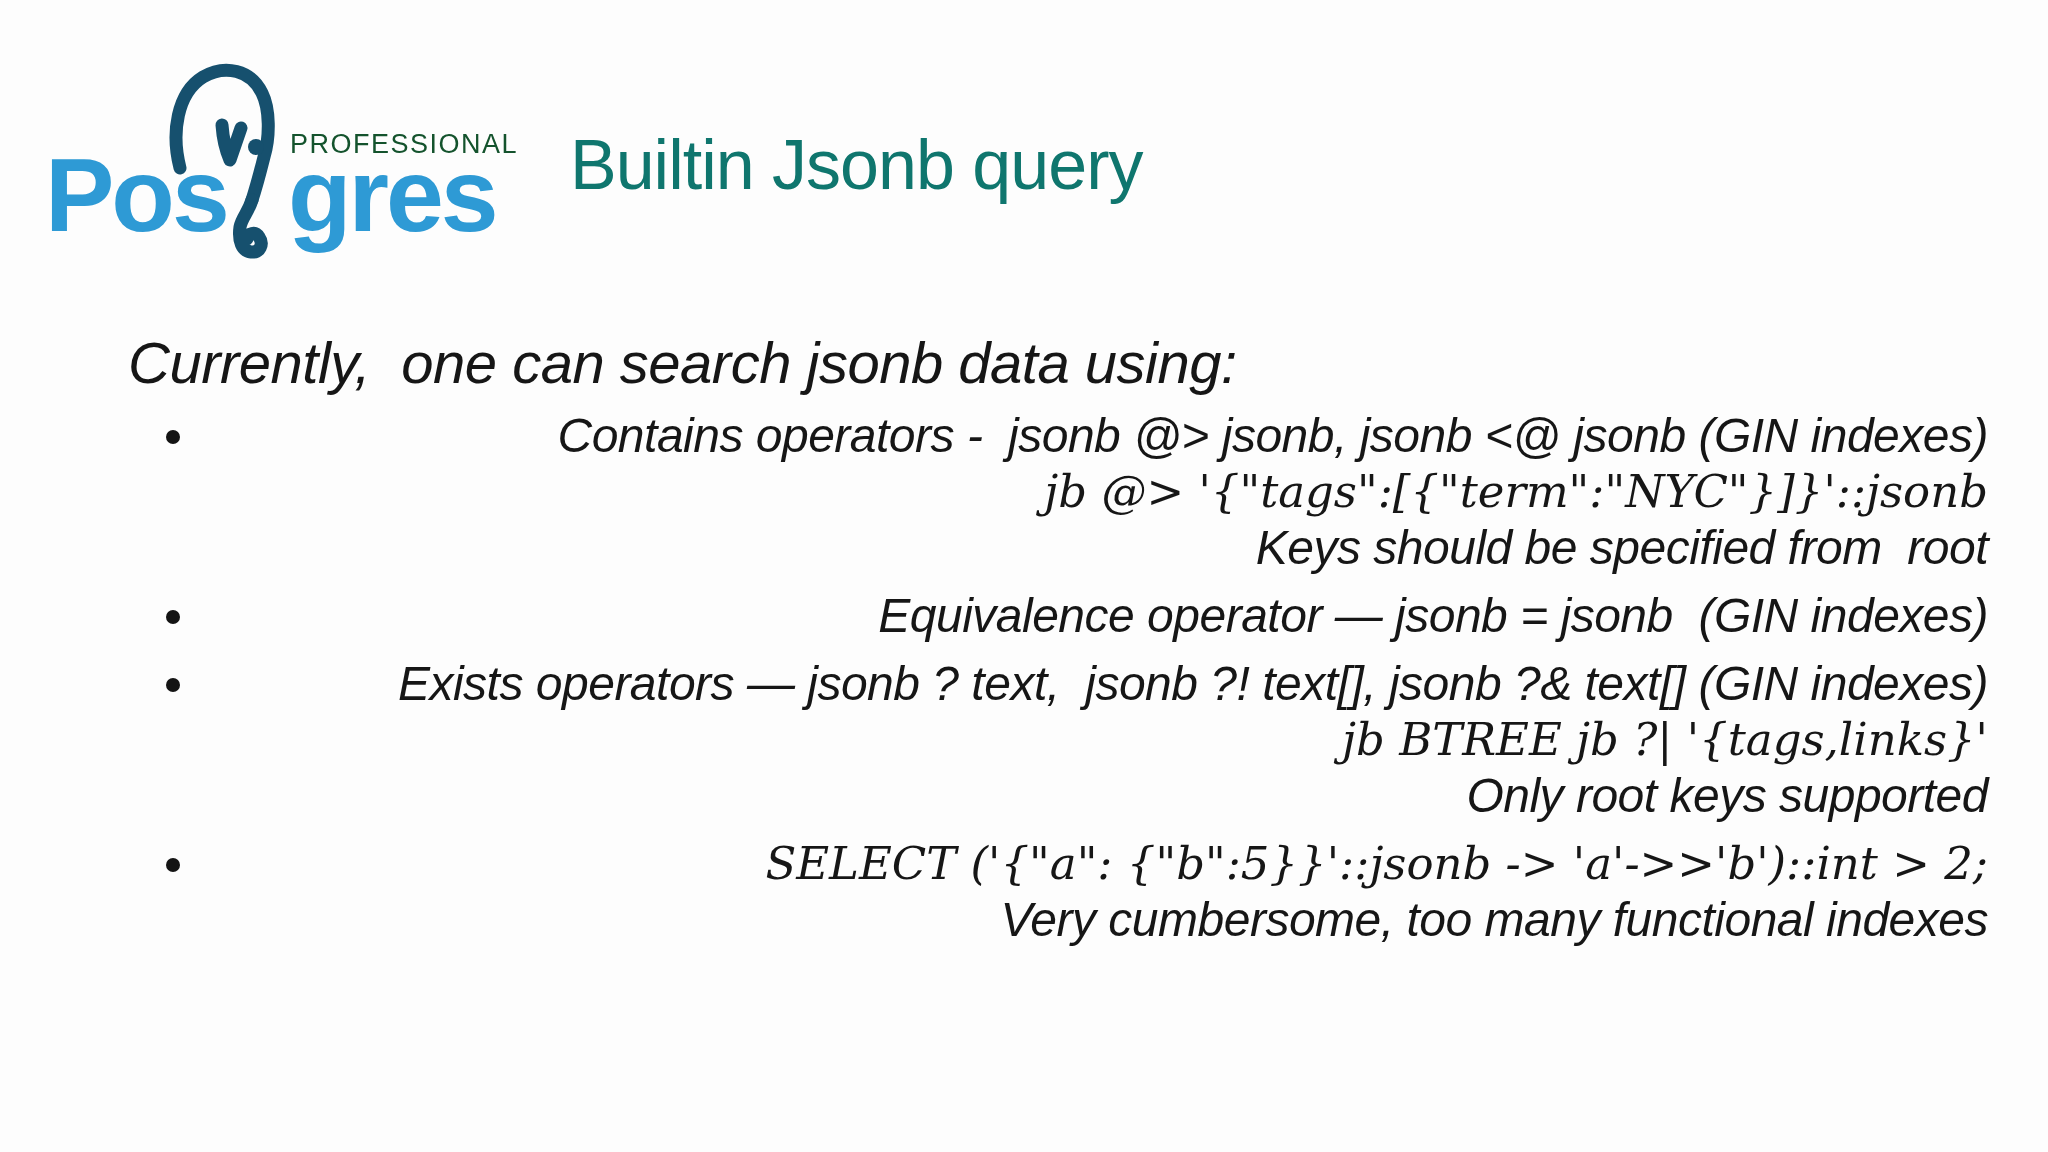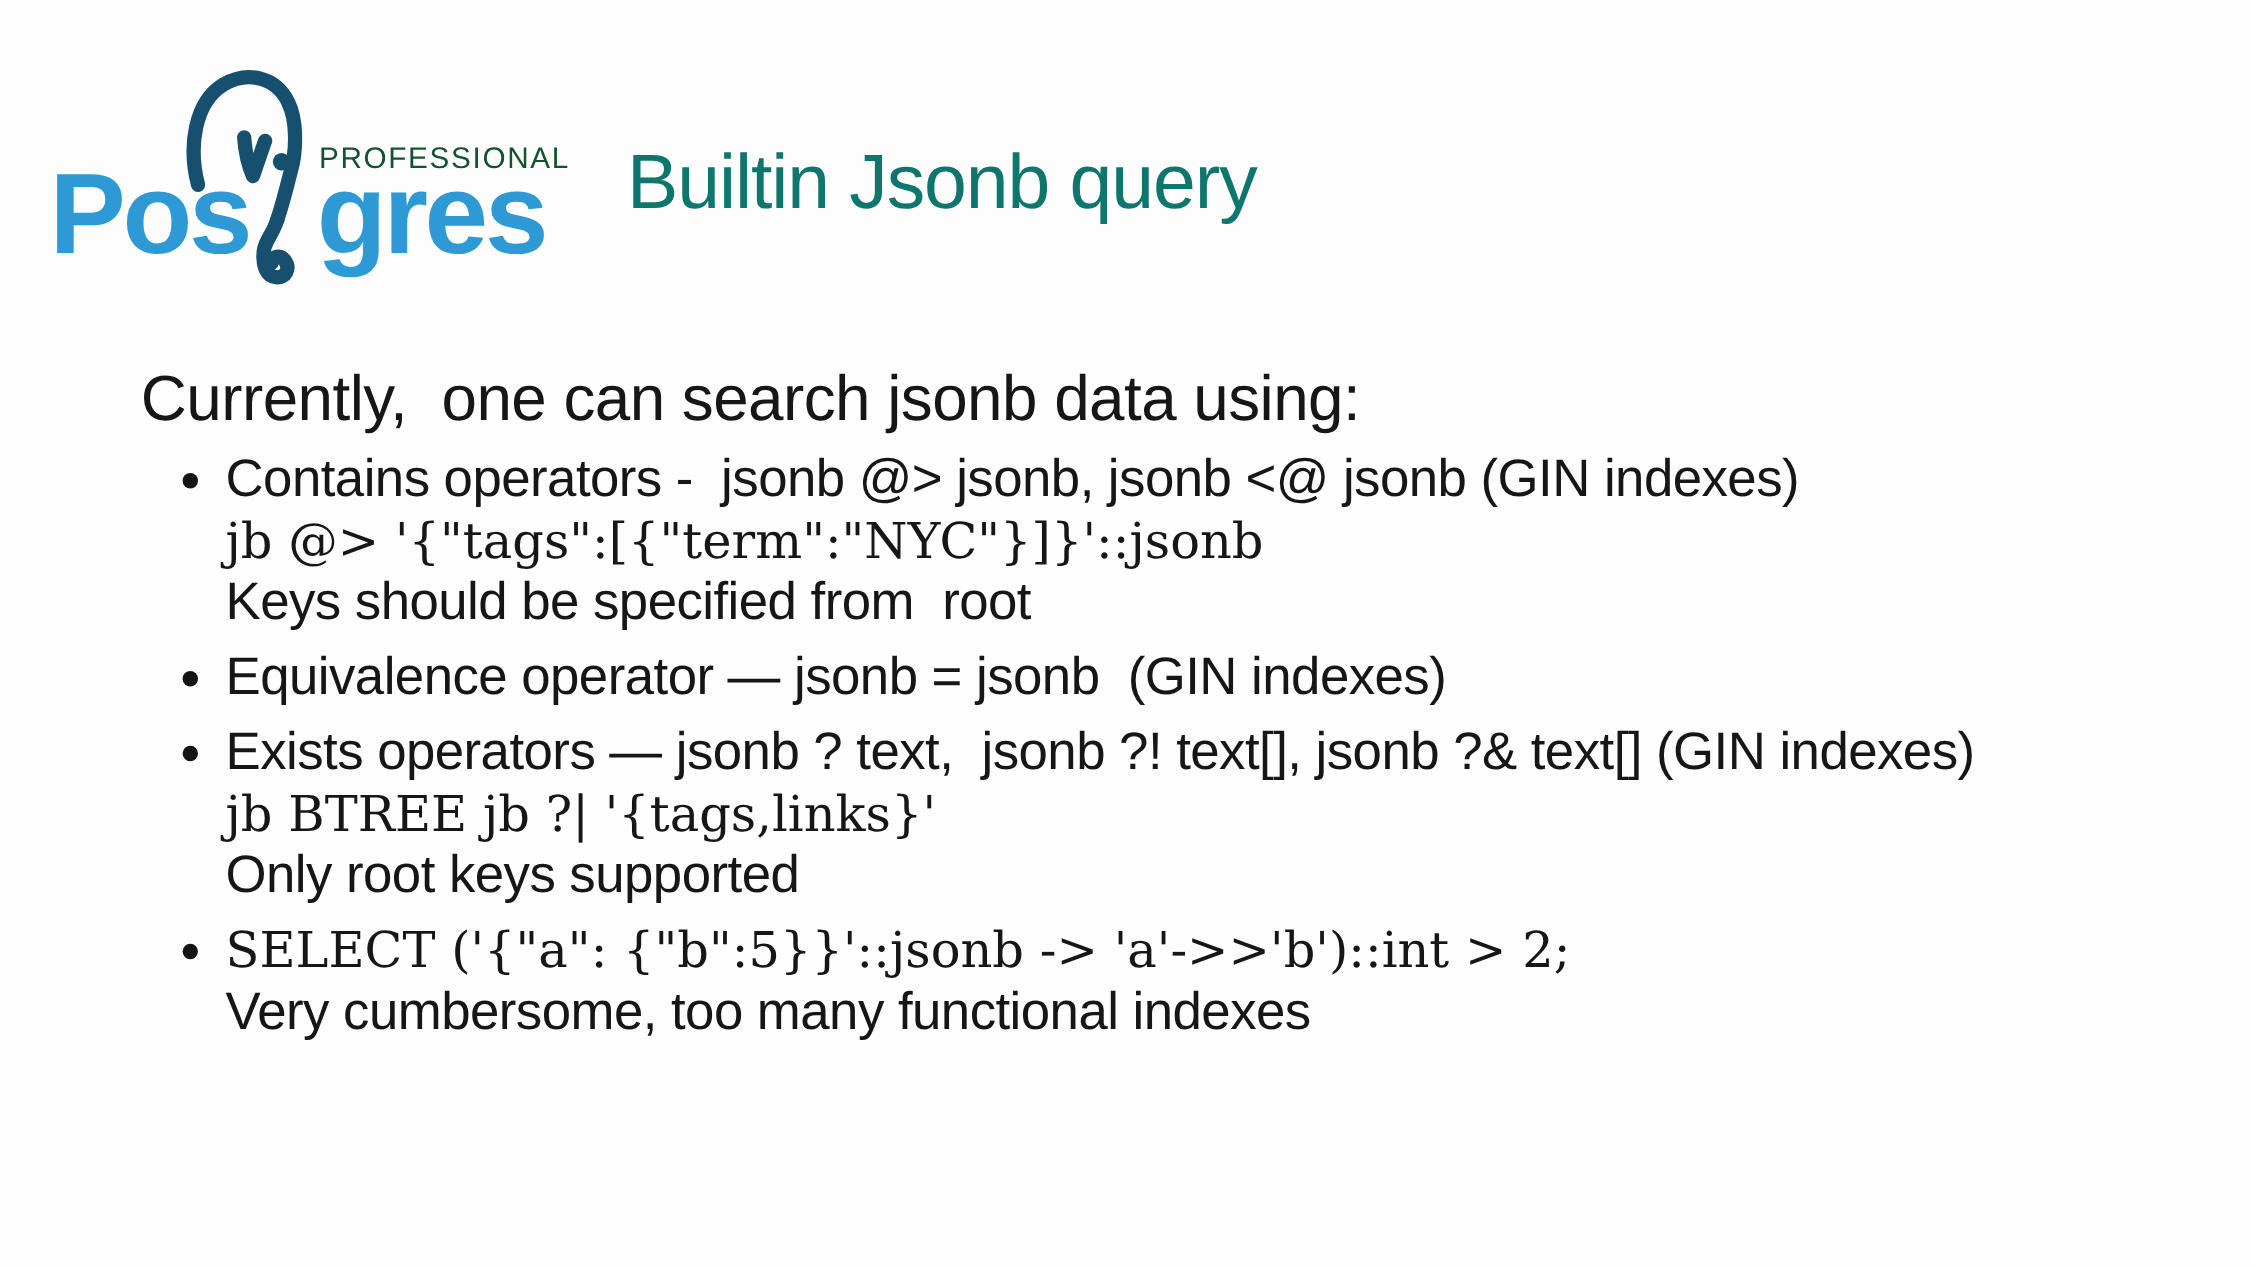--- a/index.html
+++ b/index.html
@@ -22,24 +22,24 @@
                 letter-spacing:1.5px; color:#14532d; line-height:1; }
   .logo svg   { position:absolute; left:118px; top:0; }
 
   .title {
     position:absolute; left:570px; top:130px; margin:0;
     font-size:70px; font-weight:400; letter-spacing:-1px; line-height:1;
     color:#0f766e;
   }
 
   
-  .content { position:absolute; left:128px; top:330px; width:1860px; }
+  .content { position:absolute; left:128px; top:330px; width:1860px;font-style:italic; }
   .intro { font-size:58px; line-height:66px; margin:0 0 10px 0;
            white-space:pre-wrap; letter-spacing:-0.5px; }
-  .group { margin-top:12px; }
+  .group { margin-top:12px;text-align:right; }
   .bullet { position:relative; padding-left:77px; font-size:48px; line-height:56px; }
   .dot { position:absolute; left:38px; top:22px; width:14px; height:14px;
          background:#141414; border-radius:50%; }
   .btxt { white-space:pre-wrap; letter-spacing:-0.5px; }
   .line { margin-left:77px; white-space:pre-wrap; }
   .code { font-family:"DejaVu Serif", serif; font-size:45px; line-height:56px; }
   .note { font-size:48px; line-height:56px; letter-spacing:-0.5px; }
 </style>
 </head>
 <body>

